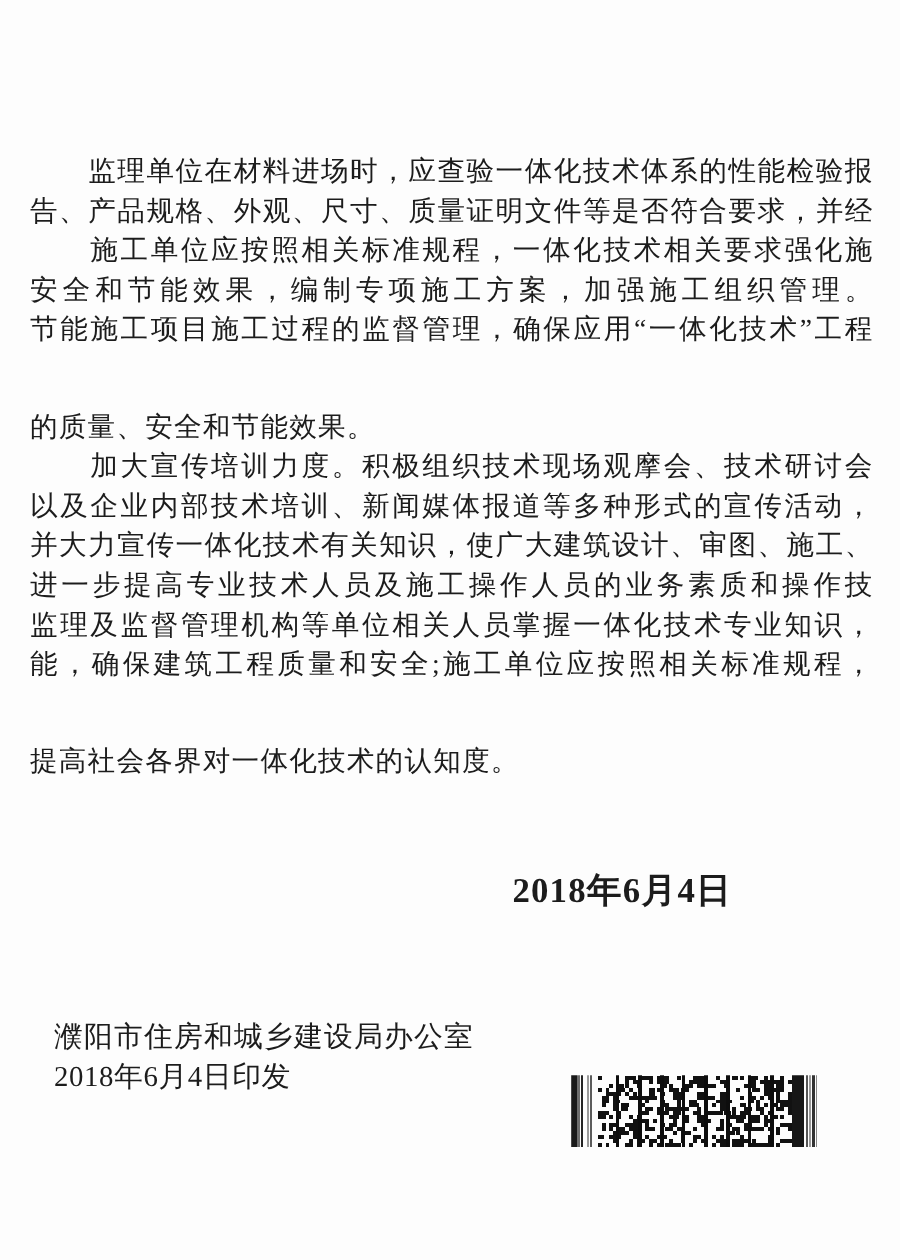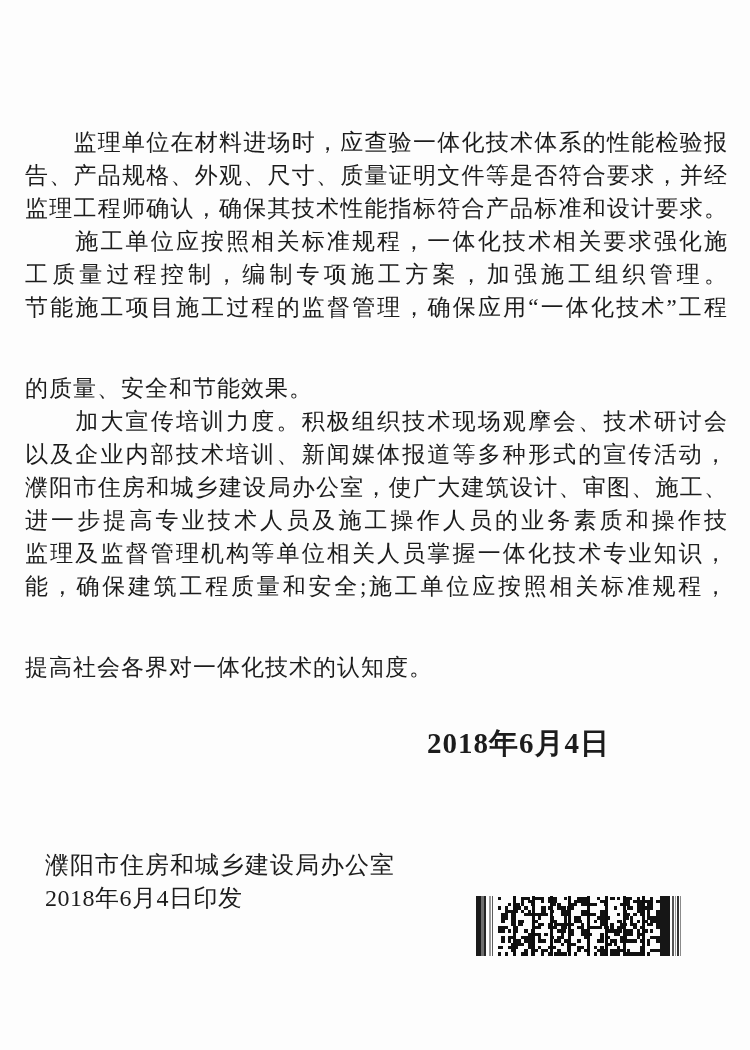--- a/index.html
+++ b/index.html
@@ -66,34 +66,33 @@
 </style>
 </head>
 <body>
 
 <div class="page">
 
   <div class="text-block" id="paragraphs">
       <div class="paragraph">
         <div class="line">　　监理单位在材料进场时，应查验一体化技术体系的性能检验报</div>
         <div class="line">告、产品规格、外观、尺寸、质量证明文件等是否符合要求，并经</div>
-        <div class="line">监理工程师确认，确保其技术性能指标符合产品标准和设计要求。</div>
       </div>
       <div class="paragraph">
         <div class="line">　　施工单位应按照相关标准规程，一体化技术相关要求强化施</div>
-        <div class="line">工质量过程控制，编制专项施工方案，加强施工组织管理。</div>
+        <div class="line">安全和节能效果，编制专项施工方案，加强施工组织管理。</div>
       </div>
       <div class="paragraph">
         <div class="line">节能施工项目施工过程的监督管理，确保应用“一体化技术”工程</div>
         <div class="line short">的质量、安全和节能效果。</div>
       </div>
       <div class="paragraph">
         <div class="line">　　加大宣传培训力度。积极组织技术现场观摩会、技术研讨会</div>
         <div class="line">以及企业内部技术培训、新闻媒体报道等多种形式的宣传活动，</div>
-        <div class="line">濮阳市住房和城乡建设局办公室，使广大建筑设计、审图、施工、</div>
+        <div class="line">并大力宣传一体化技术有关知识，使广大建筑设计、审图、施工、</div>
         <div class="line">进一步提高专业技术人员及施工操作人员的业务素质和操作技</div>
         <div class="line">监理及监督管理机构等单位相关人员掌握一体化技术专业知识，</div>
         <div class="line">能，确保建筑工程质量和安全;施工单位应按照相关标准规程，</div>
         <div class="line short">提高社会各界对一体化技术的认知度。</div>
       </div>
     </div>
 
   <div class="date-line">2018年6月4日</div>
 
   <div class="footer-row">

